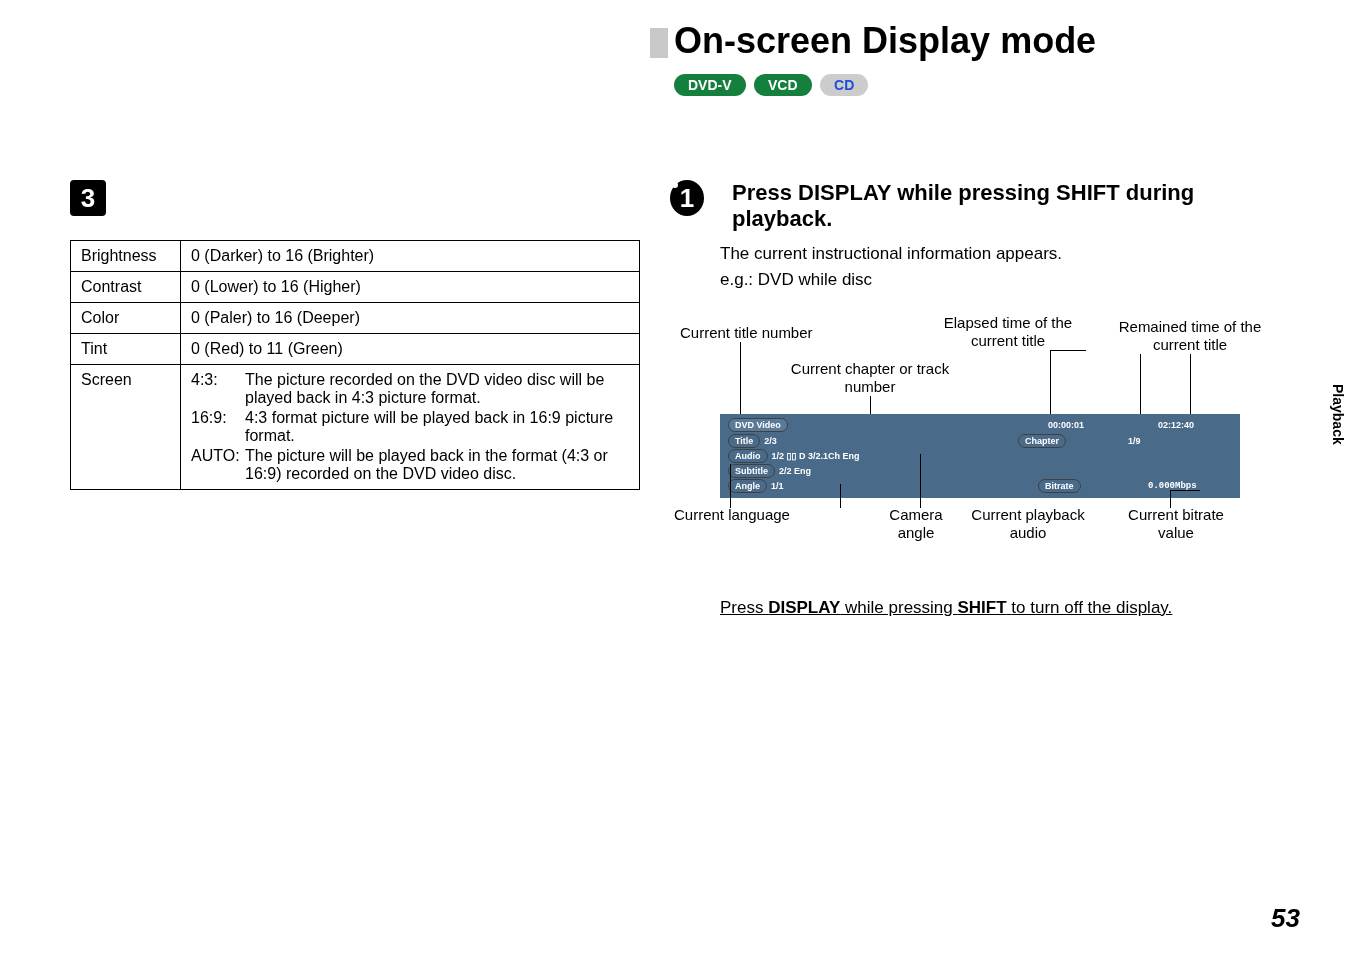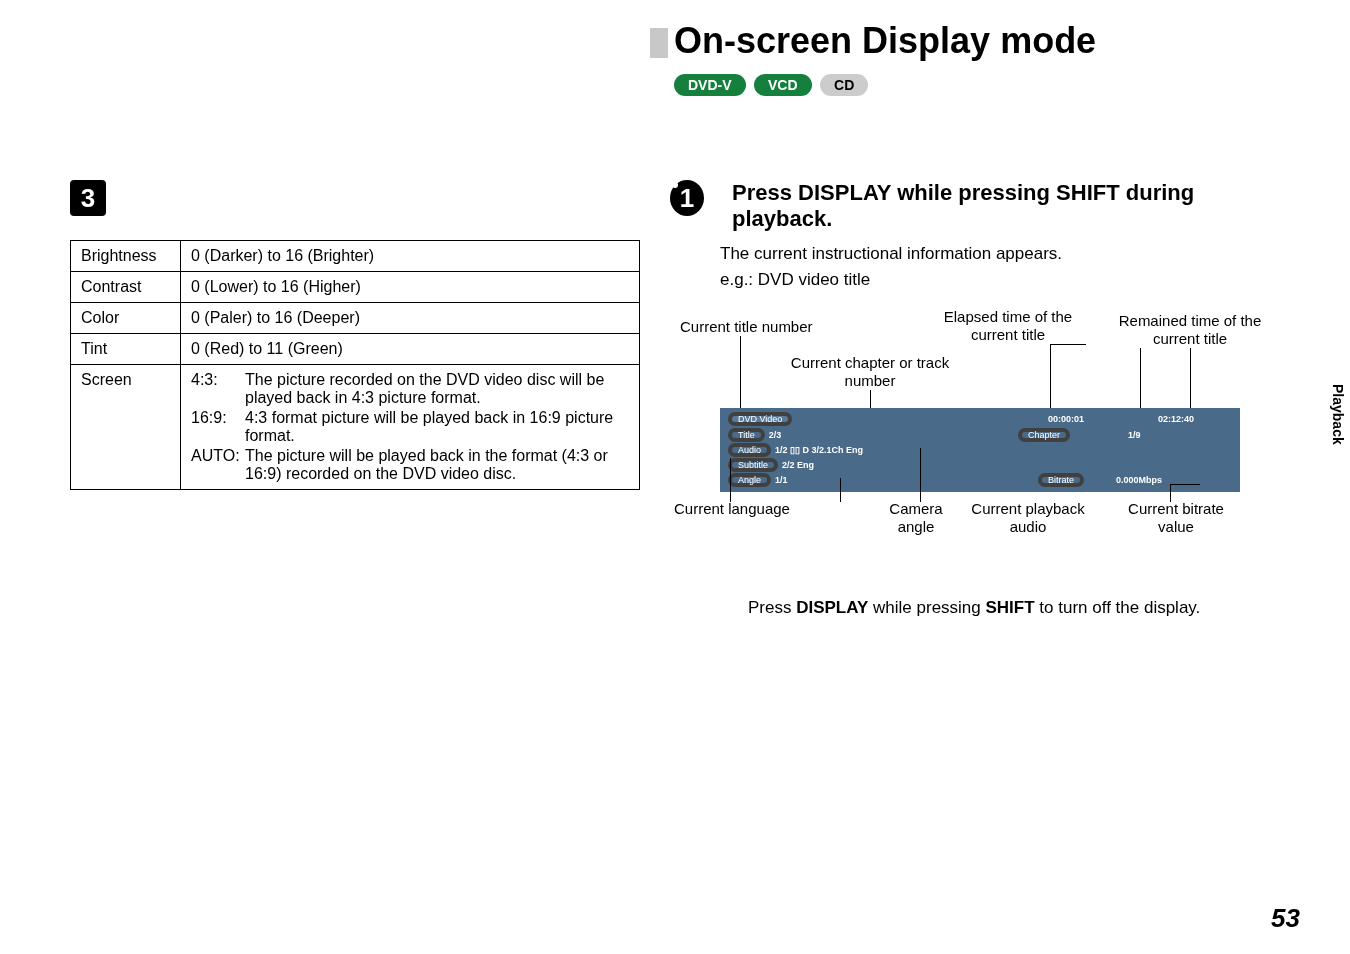--- a/index.html
+++ b/index.html
@@ -47,21 +47,21 @@
     .badges { margin-top: 12px; margin-left: 24px; }
     .badge {
       display: inline-block;
       border-radius: 14px;
       padding: 3px 14px;
       font-weight: bold;
       font-size: 14px;
       margin-right: 4px;
     }
     .badge-dark { background: #15803d; color: #fff; }
-    .badge-light { background: #ccc; color: #000000; }
+    .badge-light { background: #ccc; color: #1d4ed8; }
     
     
     .left-col {
       position: absolute;
       top: 180px;
       left: 70px;
       width: 570px;
     }
     .step-line { display: flex; align-items: center; margin-bottom: 24px; }
     .step-num {
@@ -102,51 +102,51 @@
     .right-col {
       position: absolute;
       top: 180px;
       left: 670px;
       width: 600px;
     }
     .body-text { font-size: 17px; margin: 12px 0 4px 50px; }
     .eg { font-size: 17px; margin: 6px 0 6px 50px; }
     
     
-    .osd-wrap { position: relative; margin: 18px 0 0 10px; height: 220px; }
+    .osd-wrap { position: relative; margin: 24px 0 0 10px; height: 220px; }
     .osd-label { position: absolute; font-size: 15px; text-align: center; line-height: 18px; }
     .osd-box {
       position: absolute;
       left: 40px; top: 100px;
       width: 520px; height: 84px;
       background: #4a6a8a;
       color: #fff;
       font-size: 10px;
     }
     .osd-row { position: absolute; left: 8px; display: flex; align-items: center; gap: 4px; }
     .pill {
-      border: 4px solid #404040;
+      border: 1px solid #404040;
       border-radius: 8px;
       padding: 0 6px;
       height: 14px;
       line-height: 13px;
       font-size: 9px;
-      font-weight: normal;
+      font-weight: bold;
       color: #fff;
       background: transparent;
       display: inline-flex;
       align-items: center;
     }
     .pill.dark { background: #5a7a9a; }
     .osd-val { font-size: 9px; font-weight: bold; color: #fff; }
     
     
     .line { position: absolute; background: #000; }
     
-    .footer-text { position: absolute; left: 748px; top: 598px; width: 520px; font-size: 17px; }
+    .footer-text { position: absolute; left: 720px; top: 598px; width: 520px; font-size: 17px; text-decoration: underline; }
     
     .right-step-title { font-size: 22px; font-weight: bold; display: flex; }
     .right-step-title .txt { margin-left: 14px; }
     
     .page-num {
       position: absolute;
       right: 50px;
       bottom: 20px;
       font-size: 26px;
       font-weight: bold;
@@ -209,21 +209,21 @@
     </tbody>
       </table>
   </div>
 
   <div class="right-col">
     <div class="right-step-title">
       <div class="step-num rounded">1</div>
       <div class="txt">Press DISPLAY while pressing SHIFT during playback.</div>
     </div>
     <div class="body-text">The current instructional information appears.</div>
-    <div class="eg">e.g.: DVD video title</div>
+    <div class="eg">e.g.: DVD while disc</div>
 
     <div class="osd-wrap">
 
       <div class="osd-label" style="left:0; top:10px; width:170px; text-align:left;">Current title number</div>
       <div class="osd-label" style="left:253px; top:0; width:150px;">Elapsed time of the current title</div>
       <div class="osd-label" style="left:430px; top:4px; width:160px;">Remained time of the current title</div>
       <div class="osd-label" style="left:110px; top:46px; width:160px;">Current chapter or track number</div>
 
       <div class="line" style="left:60px; top:28px; width:1px; height:72px;"></div>
       <div class="line" style="left:190px; top:82px; width:1px; height:40px;"></div>
@@ -249,21 +249,21 @@
           <span class="osd-val">1/2 ▯▯ D 3/2.1Ch Eng</span>
         </div>
         <div class="osd-row" style="top:50px;">
           <span class="pill">Subtitle</span>
           <span class="osd-val">2/2 Eng</span>
         </div>
         <div class="osd-row" style="top:65px;">
           <span class="pill">Angle</span>
           <span class="osd-val">1/1</span>
           <span style="position:absolute; left:310px;"><span class="pill">Bitrate</span></span>
-          <span style="position:absolute; left:388px;" class="osd-val">0.000Mbps</span>
+          <span style="position:absolute; left:420px;font-family:Liberation Mono, monospace;" class="osd-val">0.000Mbps</span>
         </div>
       </div>
 
       <div class="line" style="left:50px; top:150px; width:1px; height:44px;"></div>
       <div class="line" style="left:160px; top:170px; width:1px; height:24px;"></div>
       <div class="line" style="left:240px; top:140px; width:1px; height:54px;"></div>
       <div class="line" style="left:490px; top:176px; width:1px; height:18px;"></div>
       <div class="line" style="left:490px; top:176px; width:30px; height:1px;"></div>
 
       <div class="osd-label" style="left:-6px; top:192px; width:150px; text-align:left;">Current language</div>

